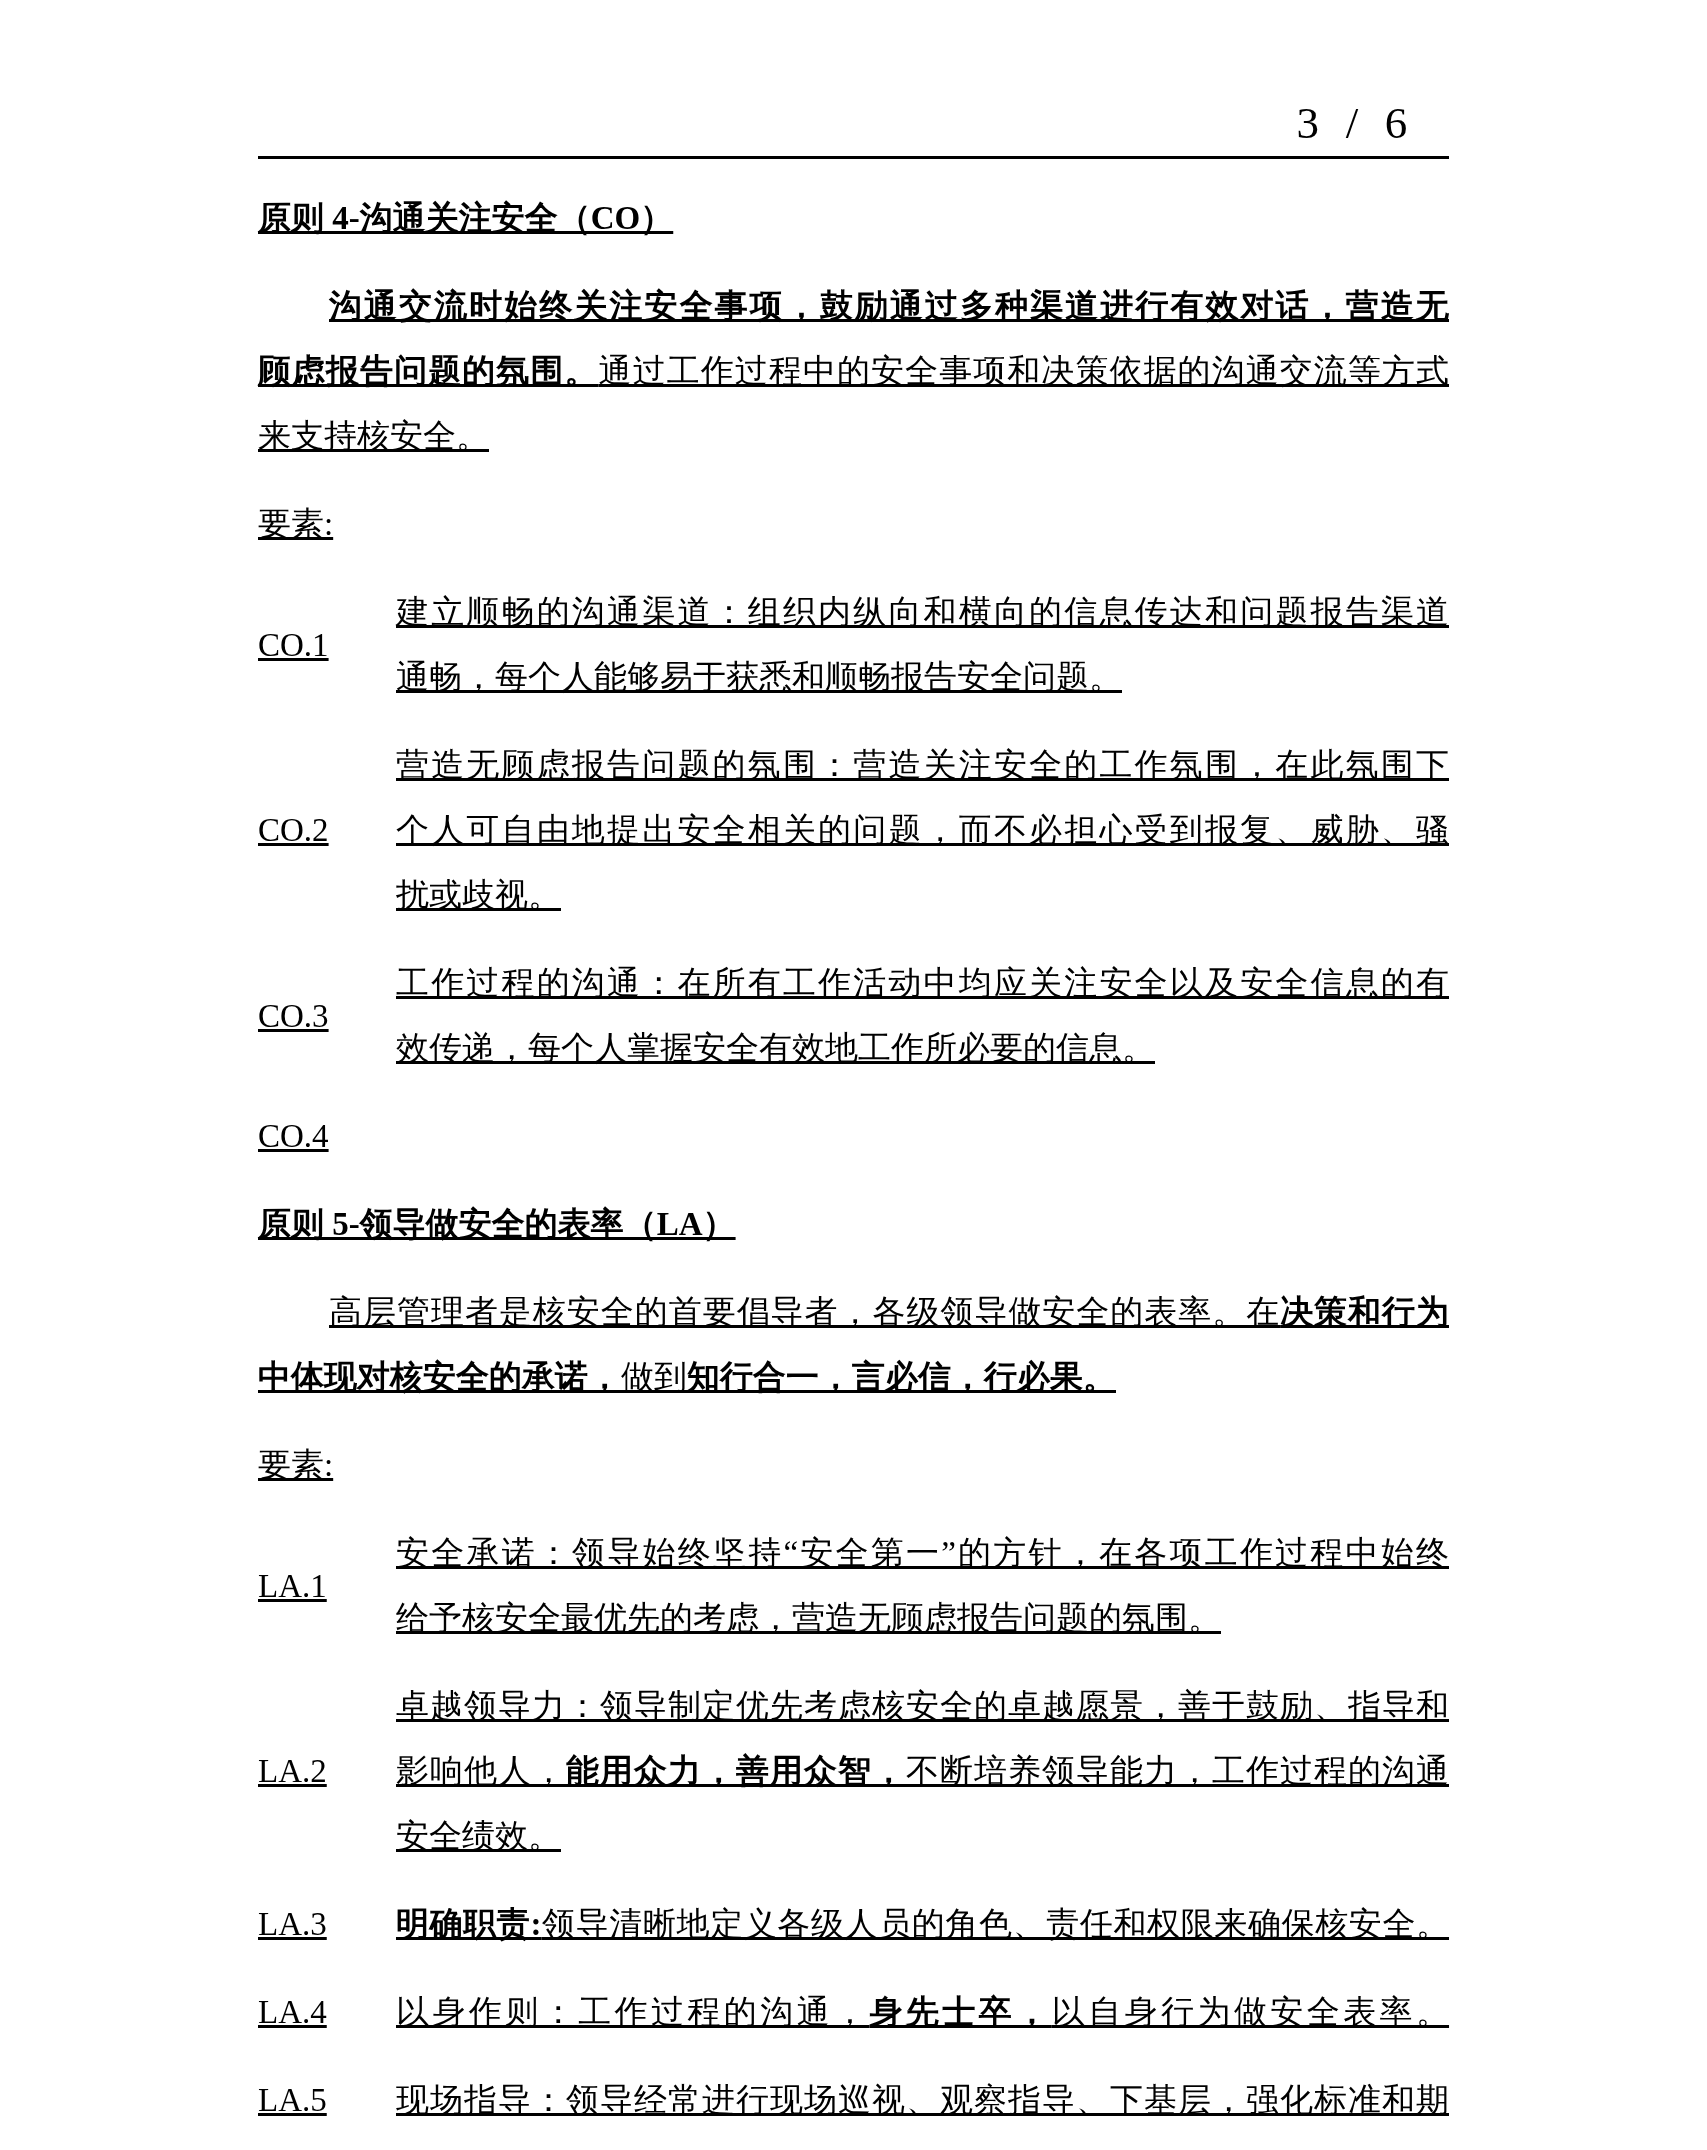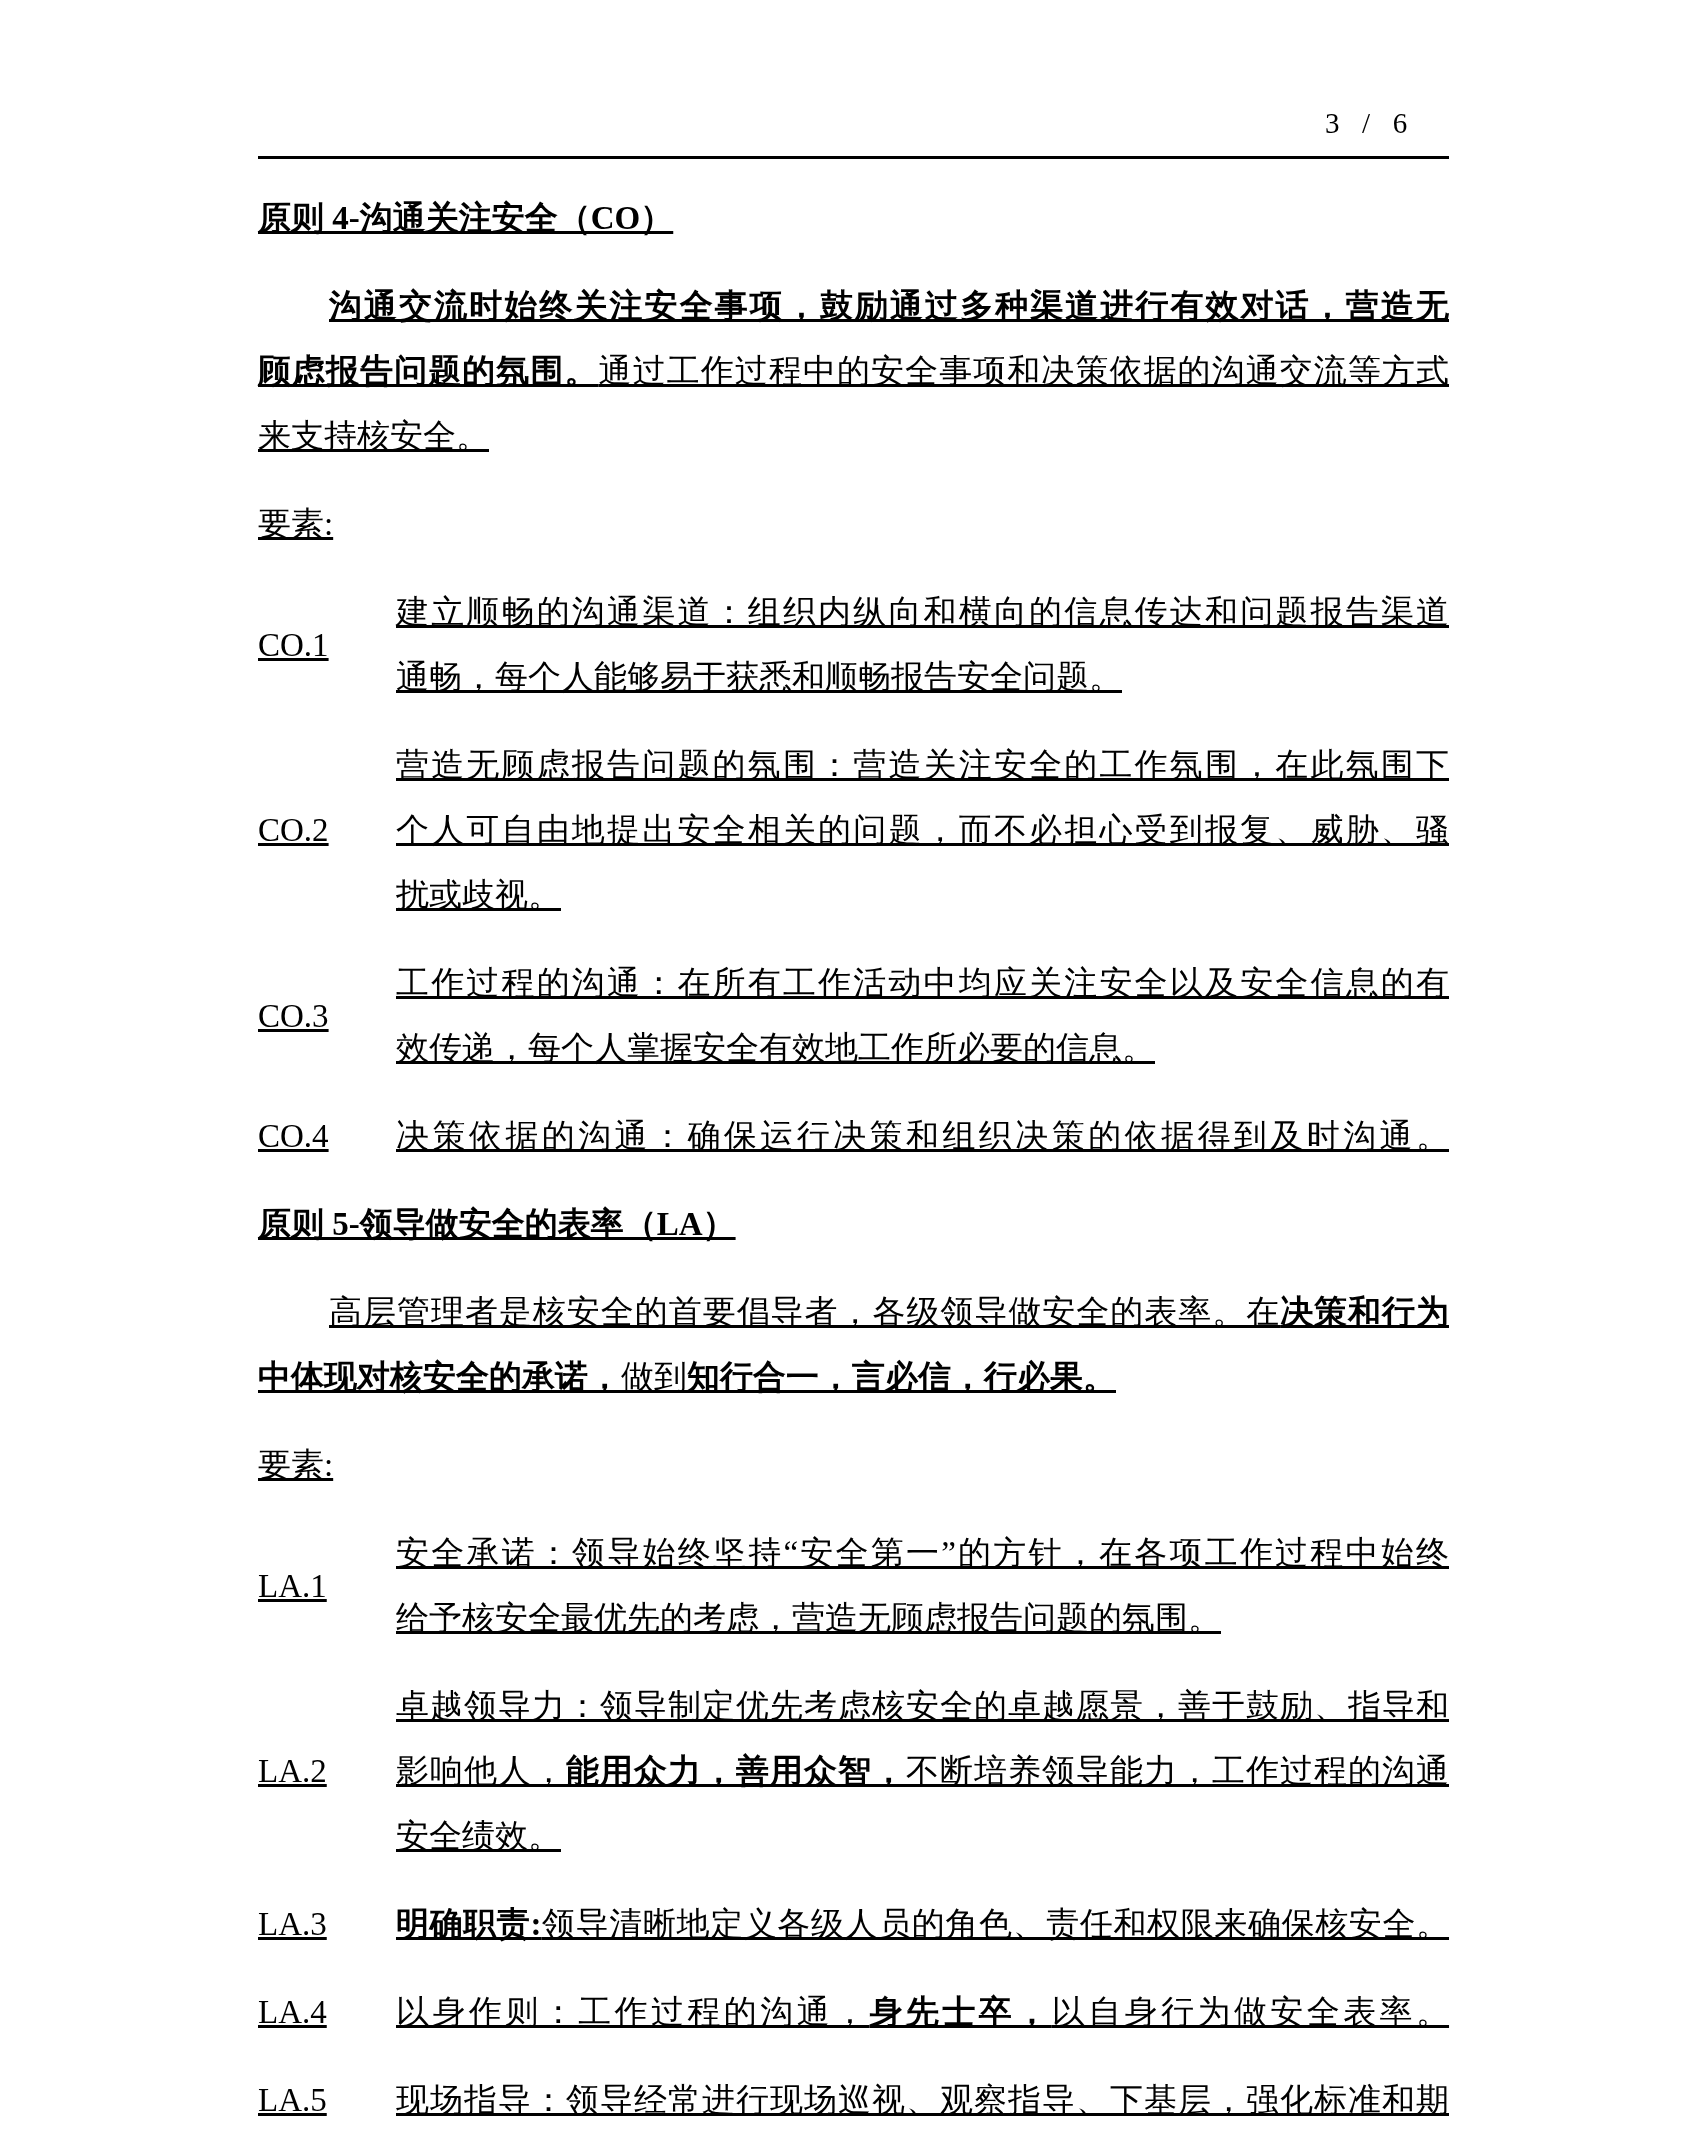--- a/index.html
+++ b/index.html
@@ -11,21 +11,21 @@
     background: #ffffff;
     overflow: hidden;
     font-family: "Liberation Serif", "DejaVu Serif", serif;
     color: #000000;
   }
   .inner { padding: 102px 258px 0 258px; }
 
   .page-number {
     text-align: right;
     padding-right: 34px;
-    font-size: 29px;
+    font-size: 45px;
     line-height: 43px;
     letter-spacing: 7.7px;
     white-space: nowrap;
   }
   .header-rule {
     margin-top: 11.2px;
     border-top: 3px solid #000000;
     height: 0;
   }
 
@@ -90,23 +90,20 @@
         </div>
         <div class="block item">
           <span class="item-label">CO.3</span>
           <div class="item-text">
             <div class="line fill"><span class="regular">工作过程的沟通：在所有工作活动中均应关注安全以及安全信息的有</span></div>
             <div class="line short"><span class="regular">效传递，每个人掌握安全有效地工作所必要的信息。</span></div>
           </div>
         </div>
         <div class="block item">
           <span class="item-label">CO.4</span>
-          <div class="item-text">
-            <div class="line fill"><span class="regular">决策依据的沟通：确保运行决策和组织决策的依据得到及时沟通。</span></div>
-          </div>
         </div>
         <div class="block heading-block">
           <div class="line short"><span class="bold">原则 5-领导做安全的表率（LA）</span></div>
         </div>
         <div class="block paragraph-block">
           <div class="line fill indent"><span class="regular">高层管理者是核安全的首要倡导者，各级领导做安全的表率。在</span><span class="bold">决策和行为</span></div>
           <div class="line short"><span class="bold">中体现对核安全的承诺，</span><span class="regular">做到</span><span class="bold">知行合一，言必信，行必果。</span></div>
         </div>
         <div class="block label-block">
           <div class="line short"><span class="regular">要素:</span></div>

